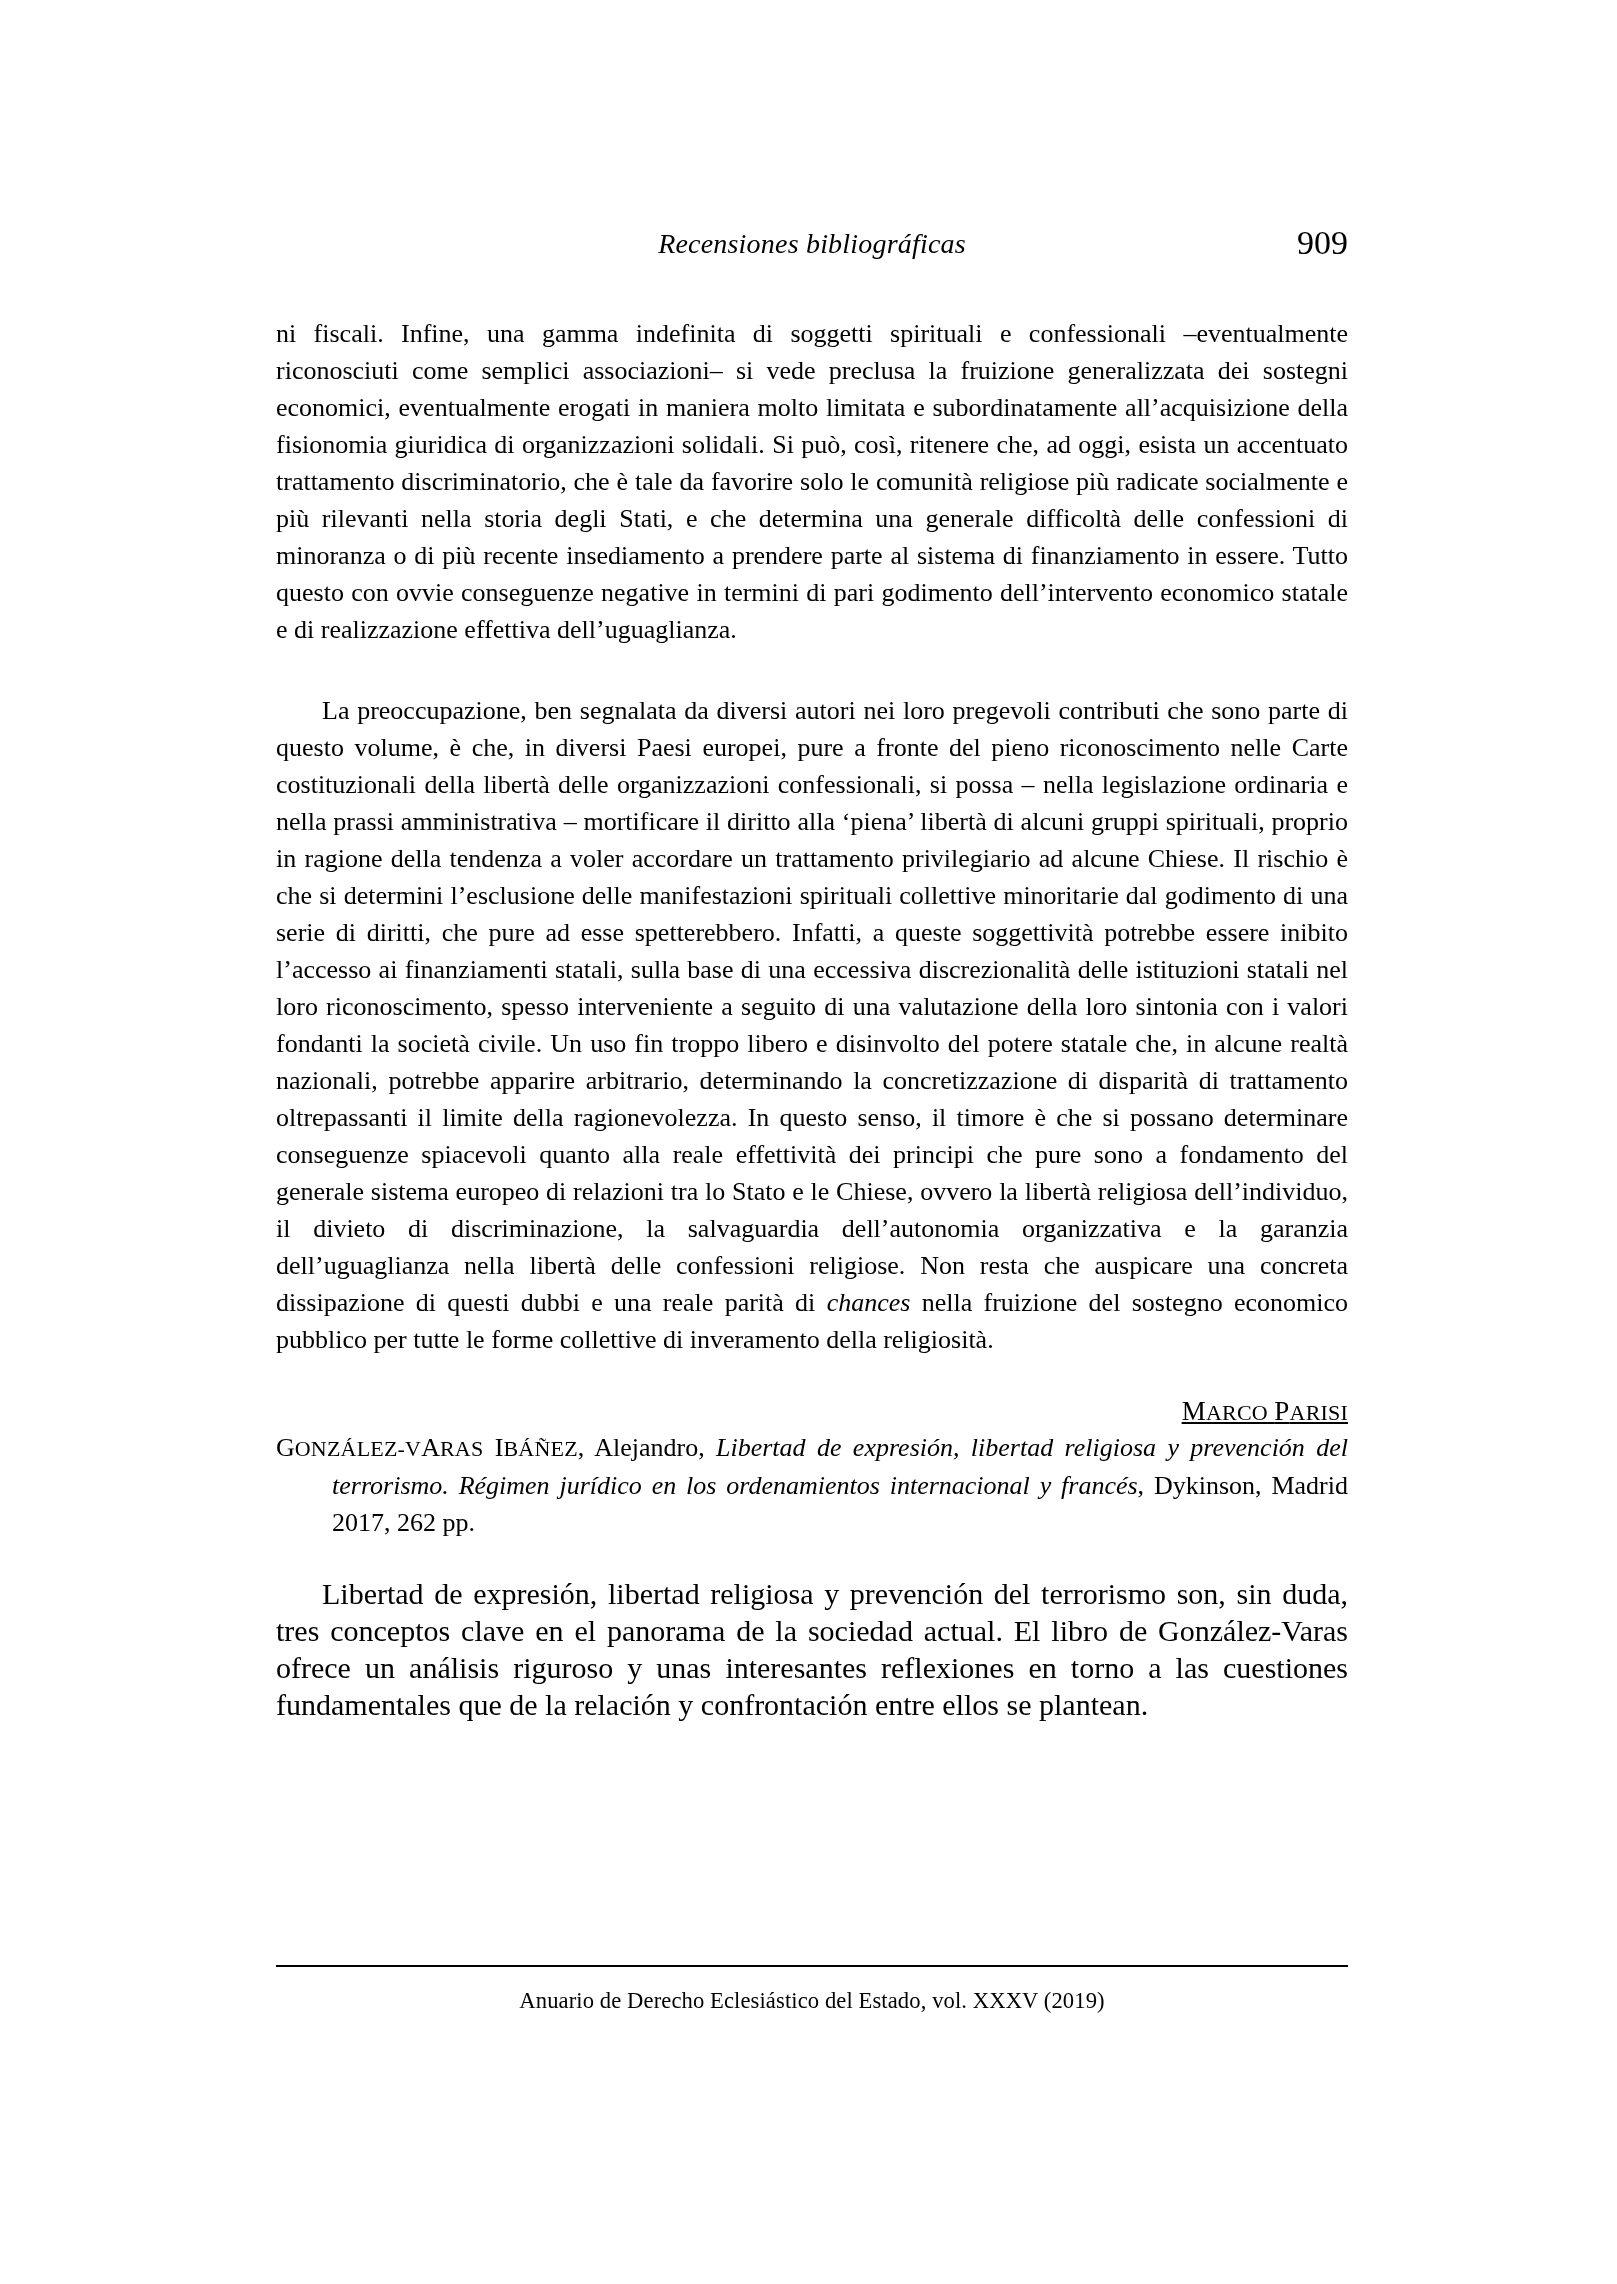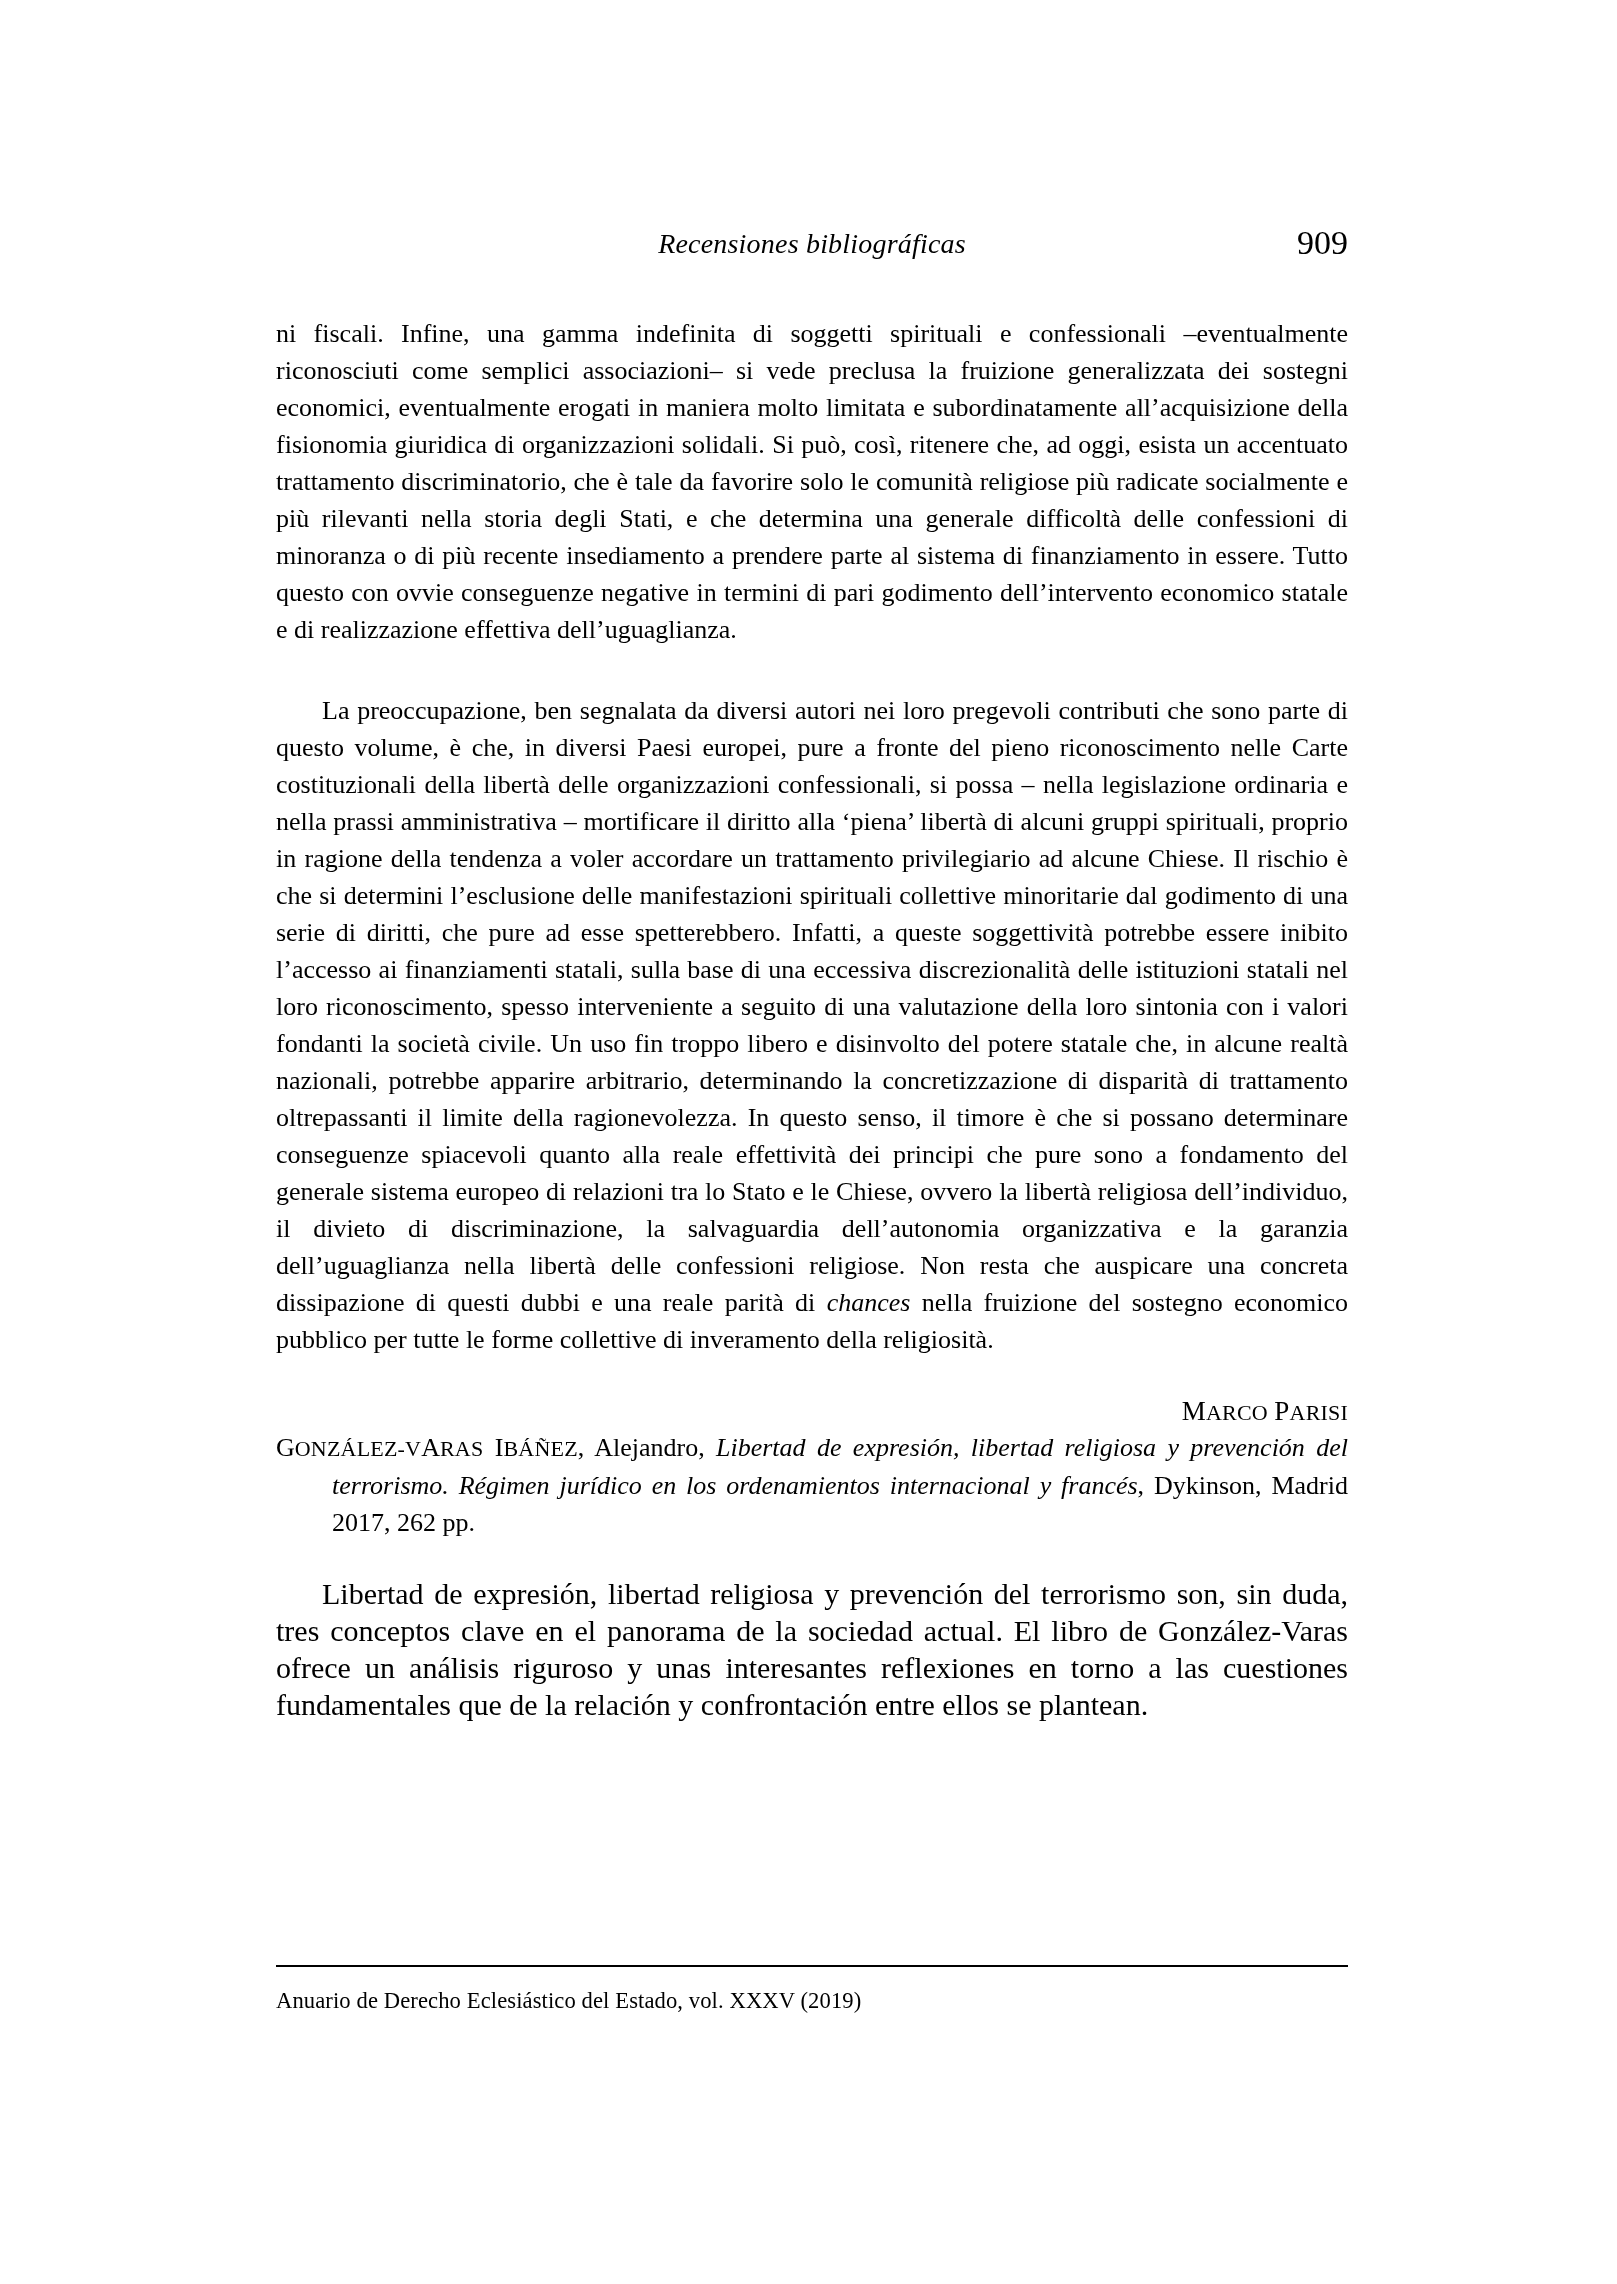--- a/index.html
+++ b/index.html
@@ -68,20 +68,21 @@
     text-indent: 46px;
     margin-top: 44px;
   }
   
   .signature {
     margin-top: 37px;
     text-align: right;
     font-size: 24px;
     line-height: 32px;
     letter-spacing: 0.3px;
+    text-decoration: underline;
   }
   .smallcaps-first {
     font-size: 27px;
   }
   
   .refblock {
     font-size: 26px;
     line-height: 37px;
     text-align: justify;
     padding-left: 0;
@@ -113,21 +114,21 @@
     top: 1965px;
     width: 1072px;
   }
   .footer-rule {
     width: 1072px;
     height: 1.6px;
     background: #000000;
     margin-bottom: 19.3px;
   }
   .footer-text {
-    text-align: left;
+    text-align: center;
     font-size: 22.6px;
     line-height: 29px;
     letter-spacing: 0.1px;
   }
 </style>
 </head>
 <body>
 
 <div class="page">
 

